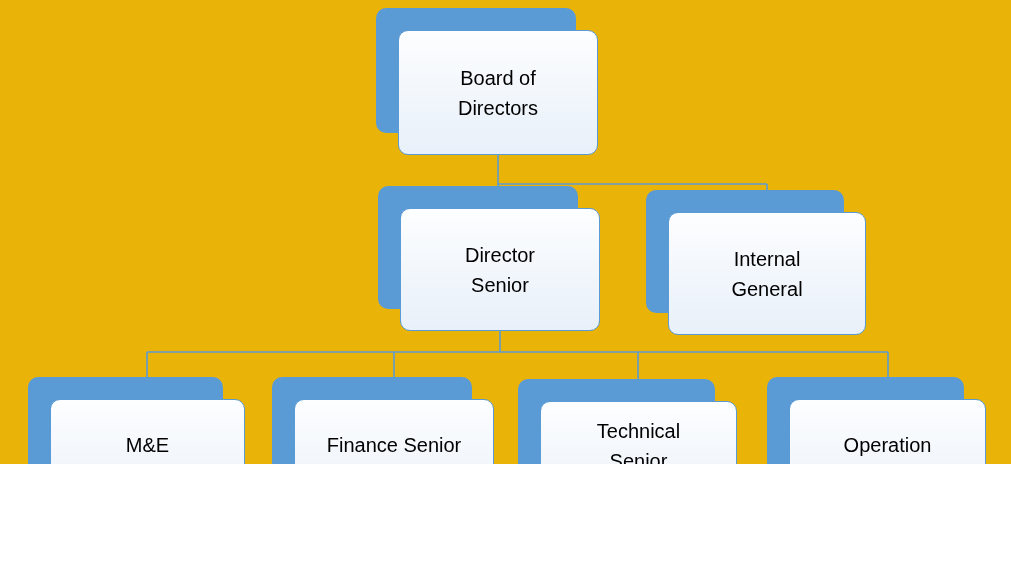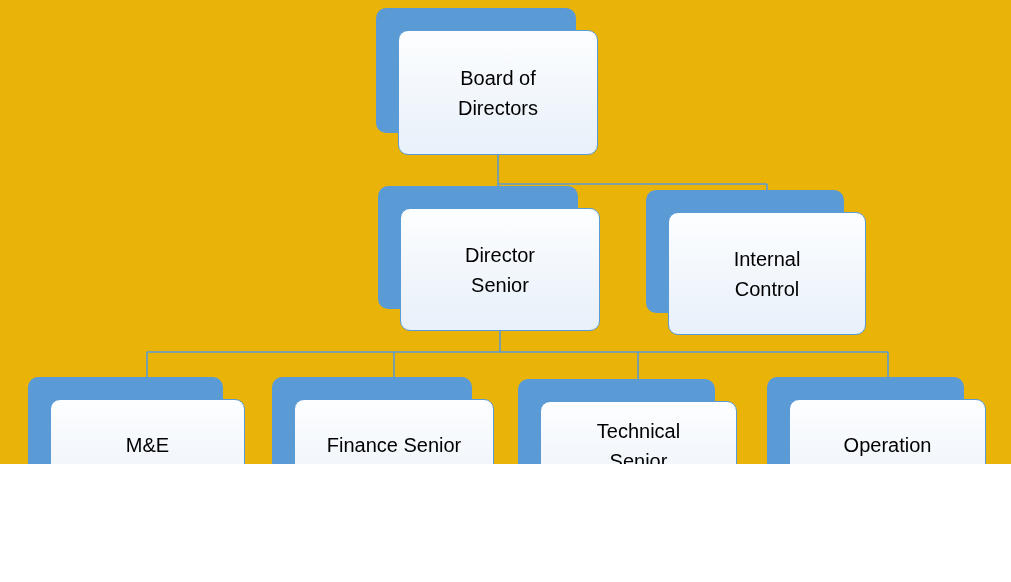--- a/index.html
+++ b/index.html
@@ -96,21 +96,21 @@
     <div class="node-front">
       <span class="node-label">Director
 Senior</span>
     </div>
   </div>
 
   <div class="node" style="left:646px; top:190px; --w:198px; --h:123px;">
     <div class="node-back"></div>
     <div class="node-front">
       <span class="node-label">Internal
-Control</span>
+General</span>
     </div>
   </div>
 
   <div class="node" style="left:28px; top:377px; --w:195px; --h:122px;">
     <div class="node-back"></div>
     <div class="node-front">
       <span class="node-label">M&amp;E
 Department</span>
     </div>
   </div>

